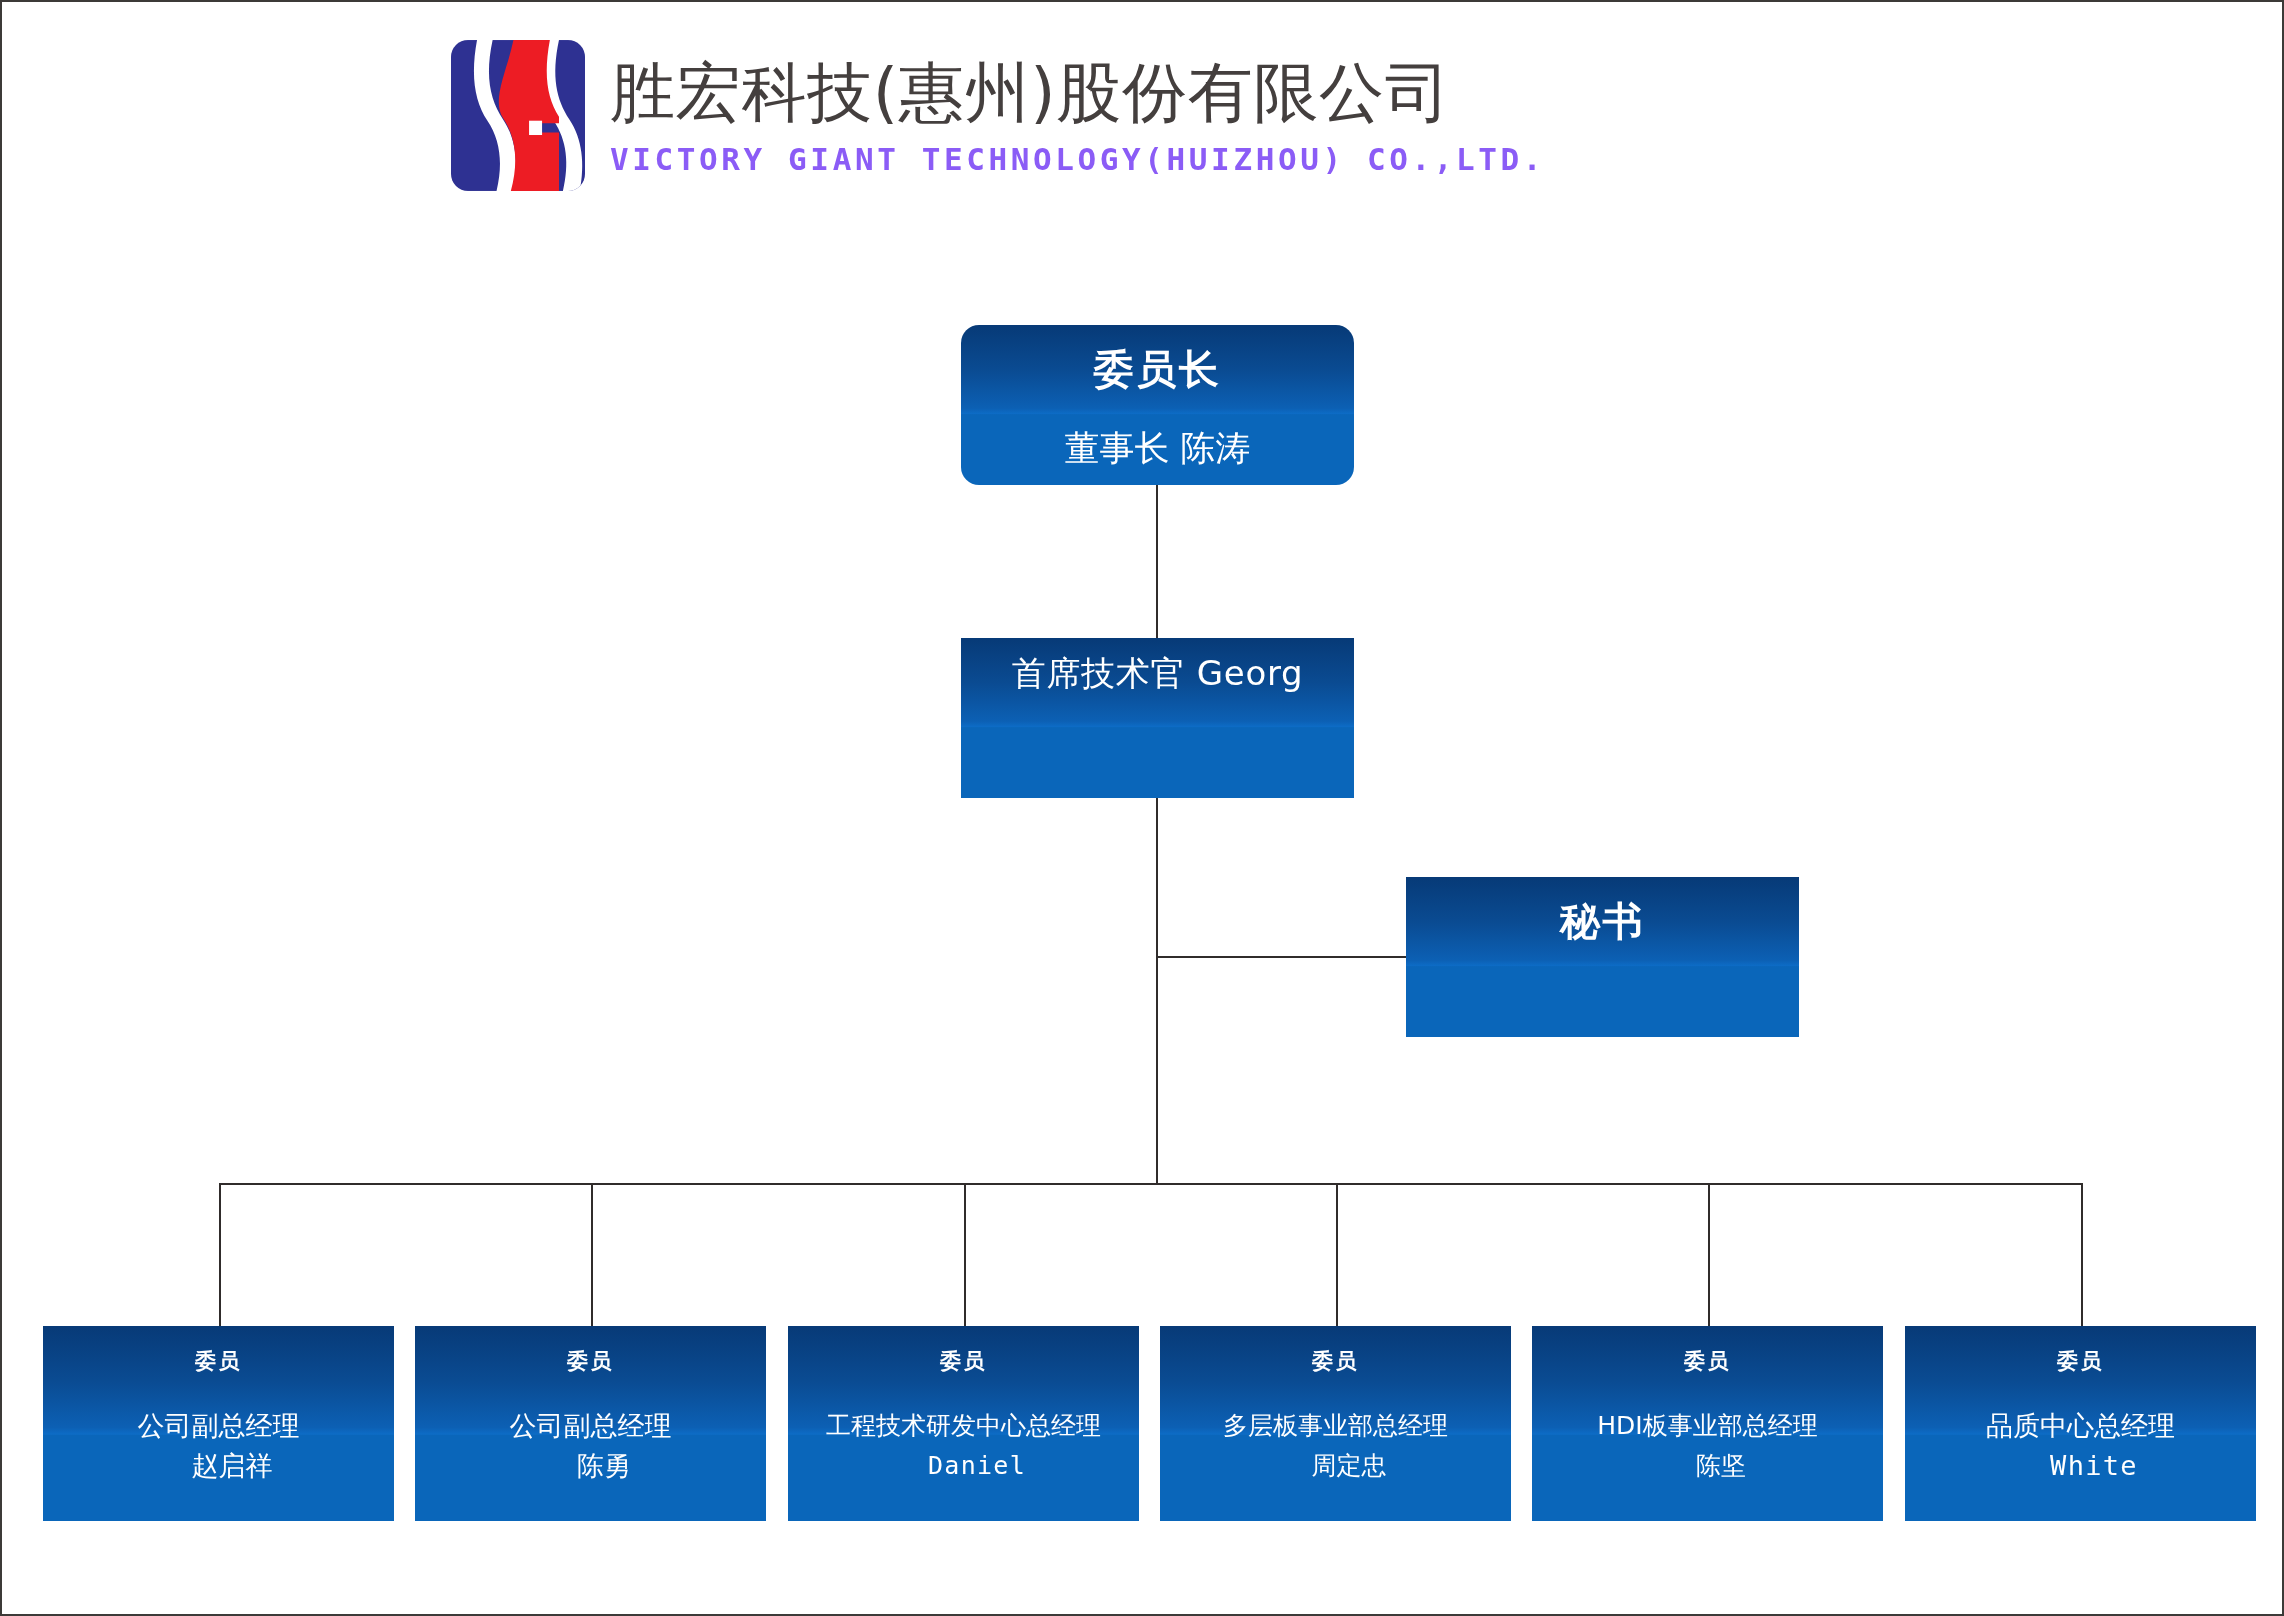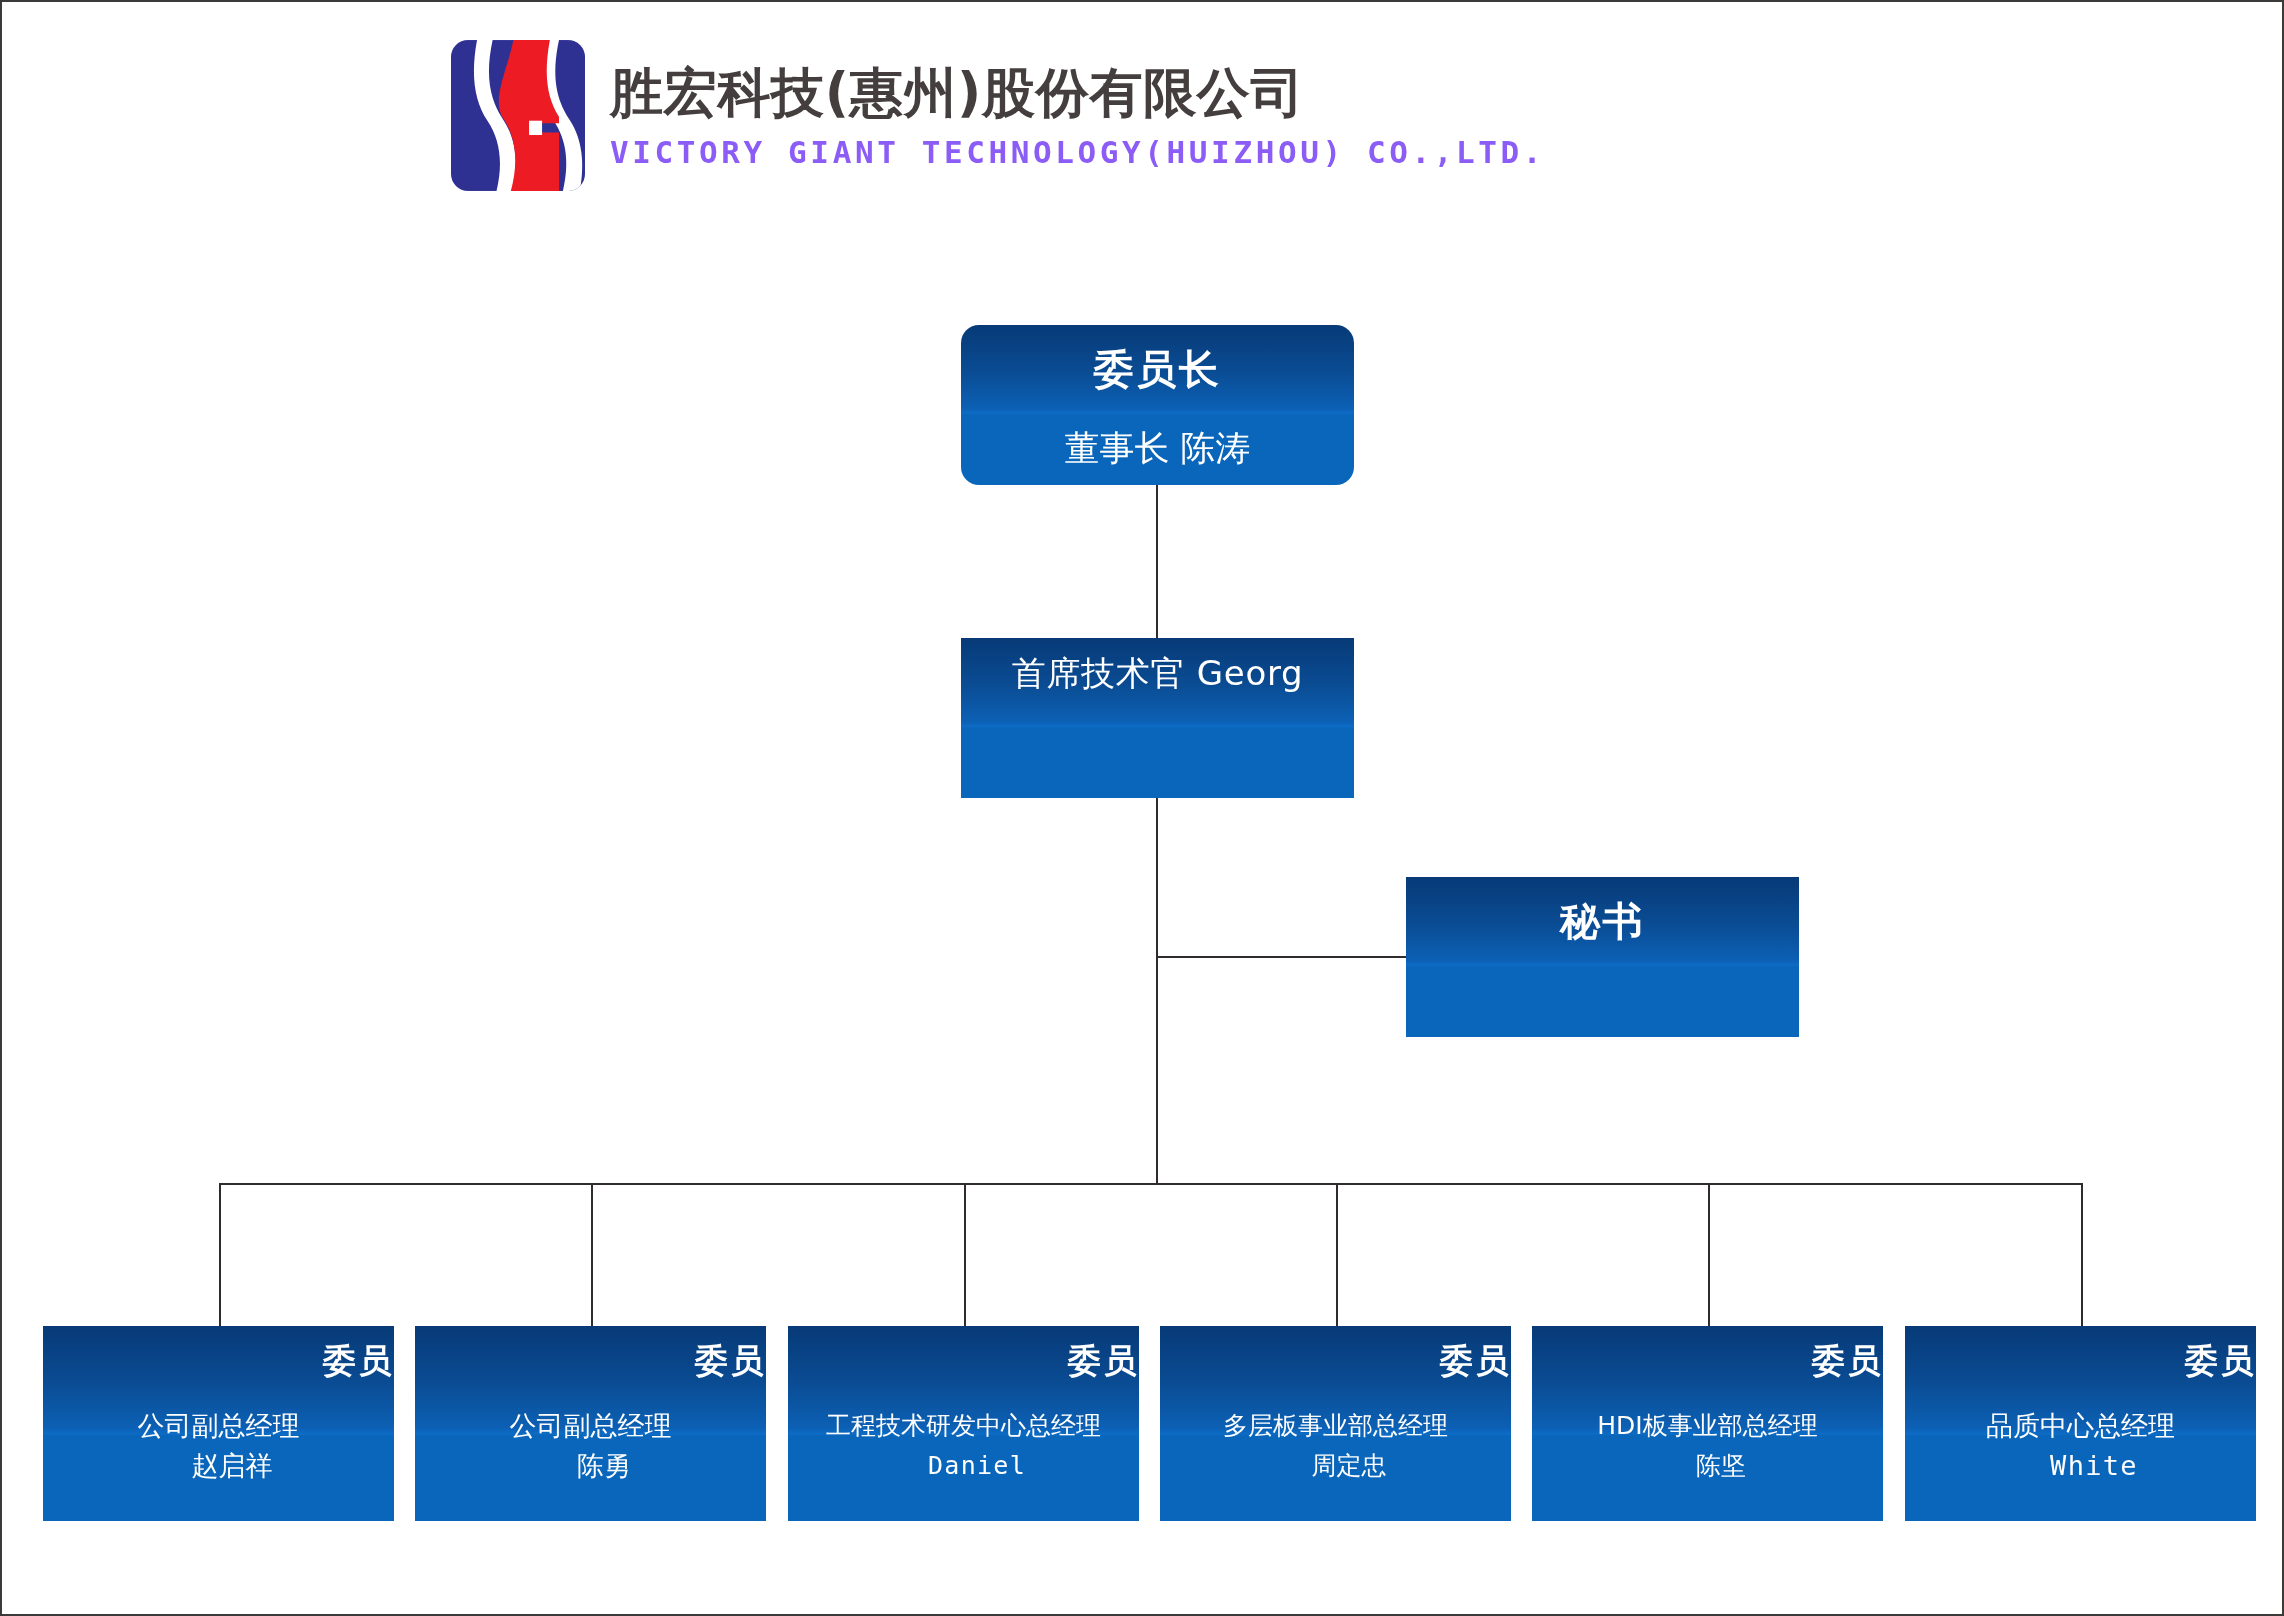--- a/index.html
+++ b/index.html
@@ -41,22 +41,22 @@
   #logo-mark svg { display: block; width: 100%; height: 100%; }
 
   #company-names {
     display: flex;
     flex-direction: column;
     justify-content: center;
     padding-top: 3.9px;
   }
   #company-name-cn {
     font-family: "DejaVu Sans", "Liberation Sans", sans-serif;
-    font-weight: 700;
-    font-size: 53px;
+    font-weight: 400;
+    font-size: 65px;
     line-height: 1.05;
     color: #443f3e;
     letter-spacing: 0.7px;
     white-space: nowrap;
   }
   #company-name-en {
     font-family: "DejaVu Sans Mono", "Liberation Mono", monospace;
     font-weight: 700;
     font-size: 31px;
     line-height: 1.1;
@@ -125,24 +125,23 @@
   #node-exec .node-sub { font-size: 34px; letter-spacing: 0.7px; }
   #node-secretary { left: 1404px; top: 875px; width: 393px; gap: 16px; }
 
   
   .node-sm {
     top: 1324px;
     width: 351px;
     height: 195px;
   }
   .node-sm .node-title {
-    font-size: 33px;
+    font-size: 21px;
     line-height: 70px;
     height: 70px;
-    text-align: right;
   }
   .node-sm .node-sub {
     font-size: 27px;
     line-height: 40px;
     padding-top: 10.4px;
   }
   .node-sm .node-sub .line2 { display: block; padding-left: 27px; }
 
   
   .node-sm.narrow-text .node-sub { font-size: 25px; }

